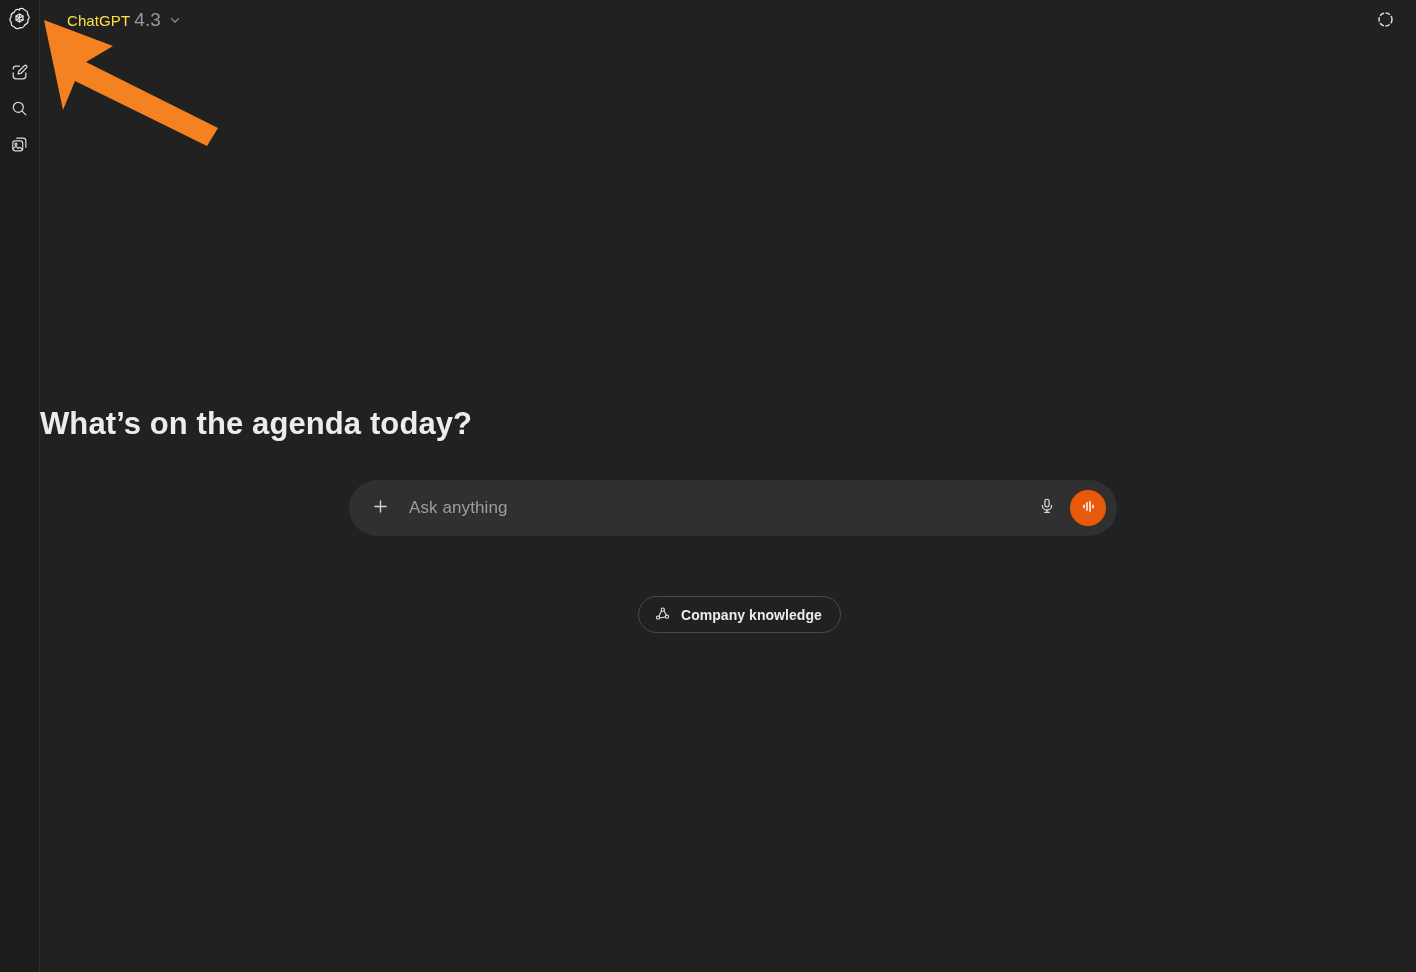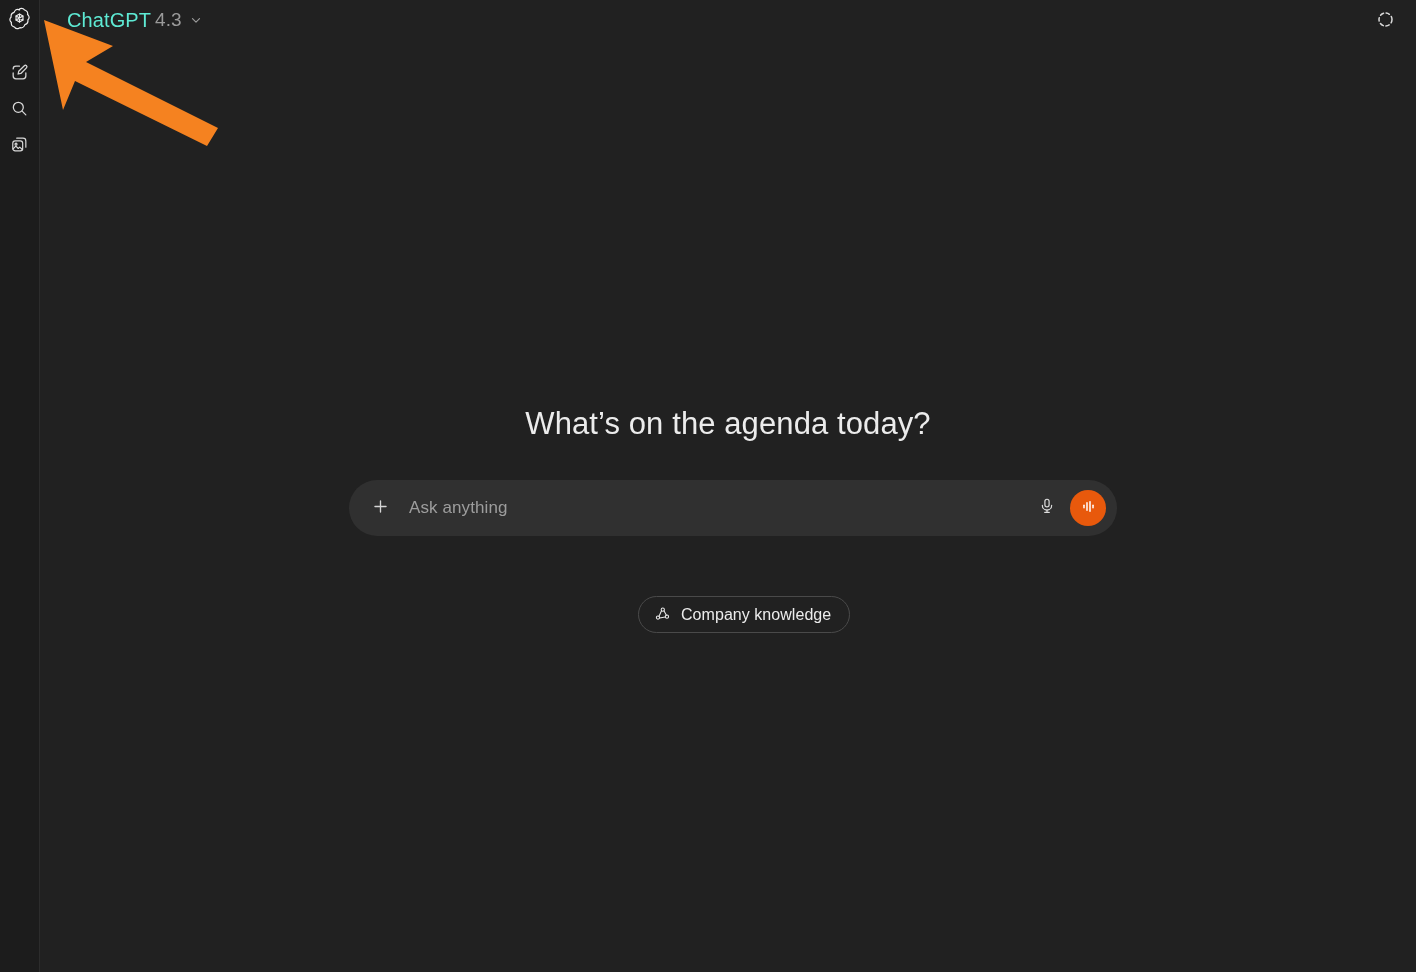--- a/index.html
+++ b/index.html
@@ -46,21 +46,21 @@
   }
   #model-switcher {
     display:flex; align-items:center; gap:7px;
     margin-left:23px;
     padding:4px 8px 4px 4px;
     border-radius:8px;
     cursor:pointer;
     user-select:none;
   }
   .model-name {
-    font-size:20px; color:#5eead4; letter-spacing:.1px;
+    font-size:15px; color:#fde047; letter-spacing:.1px;
   }
   .model-version {
     font-size:19px; color:#9a9a9a; letter-spacing:.1px; margin-left:-3px;
   }
   .chev { display:flex; align-items:center; color:#9a9a9a; }
 
   #temp-chat-btn {
     position:absolute; right:18px; top:8px;
     width:26px; height:26px;
     display:flex; align-items:center; justify-content:center;
@@ -69,23 +69,23 @@
   }
 
   
   #main {
     position:absolute; left:40px; top:40px;
     width:1376px; height:932px;
   }
   #greeting {
     position:absolute;
     left:0; top:366px; width:1376px;
-    text-align:center;
+    text-align:left;
     font-size:31px;
-    font-weight:400;
+    font-weight:700;
     color:#ececec;
     letter-spacing:.1px;
   }
 
   
   #composer {
     position:absolute;
     left:309px; top:440px;
     width:768px; height:56px;
     background:#303030;
@@ -131,21 +131,21 @@
     height:37px;
     display:inline-flex; align-items:center; gap:10px;
     padding:0 18px 0 15px;
     border:1px solid #4a4a4a;
     border-radius:19px;
     background:transparent;
     color:#ececec;
     cursor:pointer;
     white-space:nowrap;
   }
-  #ck-label { font-size:16px; font-weight:400; letter-spacing:.05px; }
+  #ck-label { font-size:14px; font-weight:700; letter-spacing:.05px; }
   .ck-ic { display:flex; align-items:center; color:#ececec; }
 
   
   #annotation-arrow {
     position:absolute; left:0; top:0;
     width:1416px; height:972px;
     pointer-events:none;
   }
 </style>
 </head>

